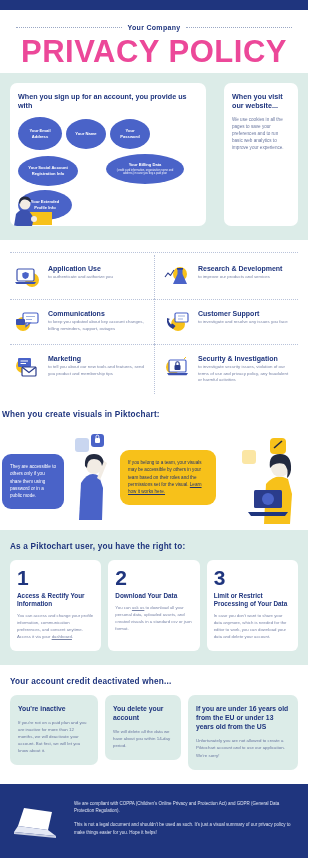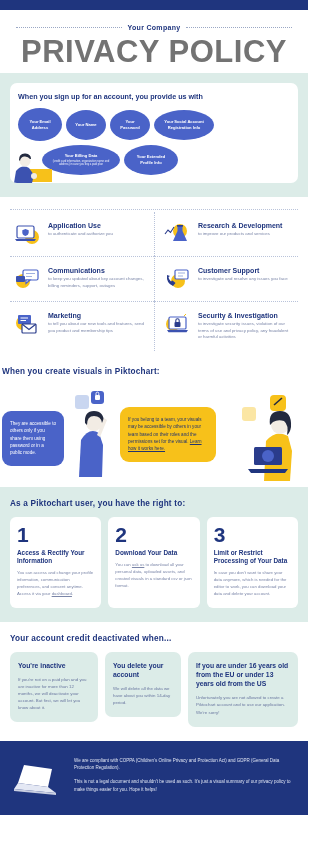--- a/index.html
+++ b/index.html
@@ -10,21 +10,21 @@
     overflow:hidden;
     position:relative;
   }
   .topbar { height:10px; background:#1f357e; }
 
   
   .masthead { background:#ffffff; padding:14px 0 6px; text-align:center; position:relative; }
   .company-row { display:flex; align-items:center; justify-content:center; gap:6px; padding:0 16px; }
   .dashline { flex:1; border-top:1.5px dotted #9aa7c4; height:0; }
   .company-name { font-size:7px; font-weight:bold; color:#1f357e; letter-spacing:.3px; white-space:nowrap; }
-  .title { font-size:31px; font-weight:bold; color:#737373; letter-spacing:.5px; margin-top:5px; line-height:1; }
+  .title { font-size:31px; font-weight:bold; color:#ec4899; letter-spacing:.5px; margin-top:5px; line-height:1; }
 
   
   .sec-mint { background:#dcece8; }
   .sec-white { background:#ffffff; }
   .sec-pad { padding:12px 10px 14px; }
   .sec-head {
     font-size:8.2px; font-weight:bold; color:#1f357e;
     letter-spacing:.2px; margin-bottom:9px;
   }
 
@@ -146,20 +146,24 @@
             <span>Your Extended Profile Info</span>
           </div>
       </div>
       <svg class="person" viewBox="0 0 42 34">
         <rect x="14" y="20" width="26" height="13" fill="#f7c11a"></rect>
         <path d="M2 34 L4 22 Q10 15 17 19 L22 26 L20 34 Z" fill="#3c52b0"></path>
         <circle cx="13" cy="12" r="5.5" fill="#f2ece4"></circle>
         <path d="M7 11 Q7 4 13.5 4.5 Q19 5 19 10 L18 10 Q16 7 12 7.5 Q8.5 8 8 12 Z" fill="#232a3f"></path>
         <circle cx="22" cy="27" r="3" fill="#f2ece4"></circle>
       </svg>
+    </div>
+    <div class="visit-card">
+      <div class="vc-title">When you visit our website...</div>
+      <div class="vc-body">We use cookies in all the pages to save your preferences and to run basic web analytics to improve your experience.</div>
     </div>
   </div>
 </div>
 
 <div class="sec-white sec-pad">
   <div class="topline"></div>
   <div class="grid">
 
     <div class="cell">
       <div class="cell-ico">

